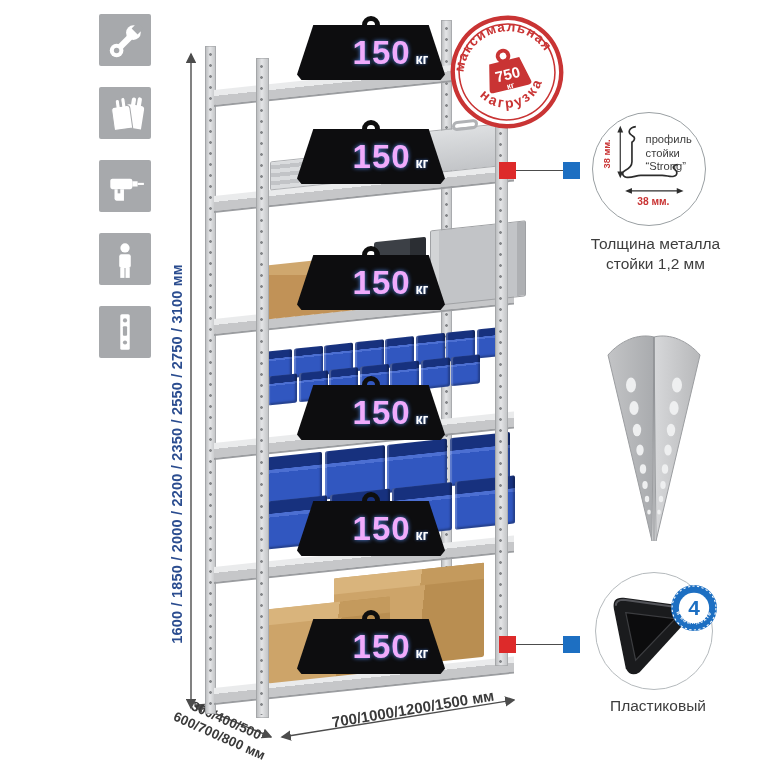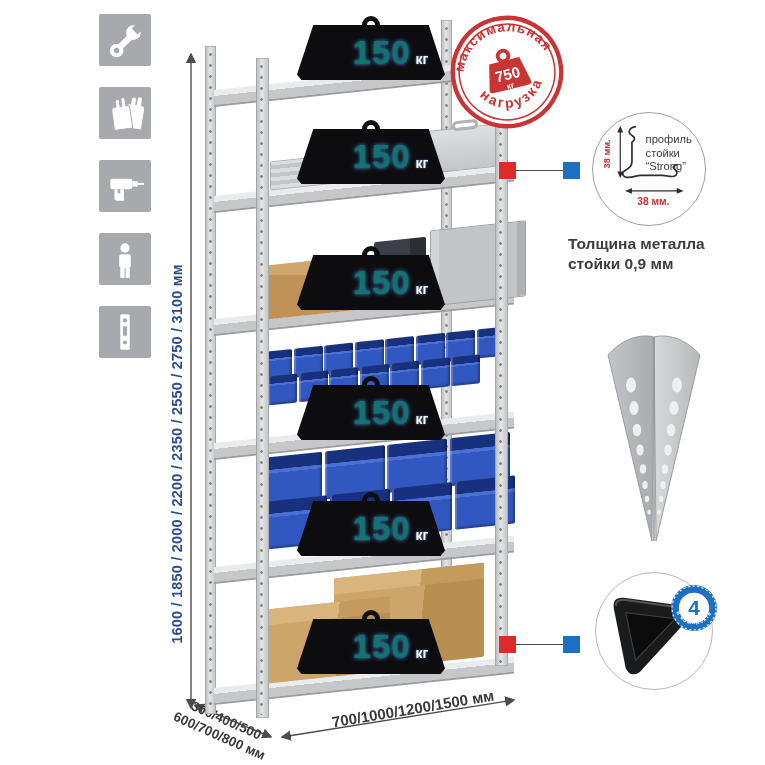--- a/index.html
+++ b/index.html
@@ -53,36 +53,36 @@
   .cbox::before{content:"";position:absolute;left:0;right:0;top:0;height:16px;
     background:linear-gradient(96deg,#d9b47c 0 58%,#c49a5d 58%);}
 
   
   .weight-badge{position:absolute;left:297px;width:148px;height:66px;z-index:30;}
   .wb-ring{position:absolute;top:0;left:50%;margin-left:-9px;width:18px;height:18px;
     border:5.5px solid #0e0e0e;border-radius:50%;box-sizing:border-box;}
   .wb-body{position:absolute;top:9px;left:0;right:0;height:55px;background:#0d0d0f;
     clip-path:polygon(11% 0,89% 0,100% 90%,97% 100%,3% 100%,0 90%);
     display:flex;align-items:center;justify-content:center;gap:5px;}
-  .wb-val{font-size:33px;font-weight:bold;color:#0f766e;letter-spacing:1px;
+  .wb-val{font-size:33px;font-weight:bold;color:#f0abfc;letter-spacing:1px;
     text-shadow:0 0 4px rgba(90,150,255,.9);margin-left:39px;}
   .wb-unit{font-size:14px;font-weight:bold;color:#fff;margin-top:12px;
     text-shadow:0 0 3px rgba(90,150,255,.8);}
 
   
   .stamp{position:absolute;left:449px;top:14px;width:116px;height:116px;transform:rotate(-14deg);z-index:40;}
 
   
   .conn-line{position:absolute;height:0;border-top:1.6px solid #4c4c4c;z-index:34;}
   .sq{position:absolute;width:17px;height:17px;z-index:35;}
   .sq.red{background:#dd2a2a;} .sq.blue{background:#1d6fc2;}
 
   
   .detail-circle{position:absolute;border-radius:50%;background:#fff;box-sizing:border-box;}
-  .caption{position:absolute;font-size:15.5px;font-weight:bold;color:#3d3d3d;line-height:1.32;}
+  .caption{position:absolute;text-align:center;font-size:15.5px;font-weight:normal;color:#3d3d3d;line-height:1.32;}
 
   .foot-badge{position:absolute;left:670px;top:584px;z-index:12;}
 </style>
 </head>
 <body>
 
 <svg width="0" height="0" style="position:absolute">
   <defs>
     <marker id="arrowhead" viewBox="0 0 10 10" refX="8.5" refY="5" markerWidth="7.5" markerHeight="7.5" orient="auto-start-reverse">
       <path d="M0,0 L10,5 L0,10 z" fill="#4c4c4c"></path>
@@ -278,21 +278,21 @@
       <path d="M93,80 l-7,-3 v6 z" fill="#2c2c2c"></path>
     <text transform="rotate(-90 17 42)" x="17" y="42" text-anchor="middle" font-size="9.5" font-weight="bold" fill="#c93434">38 мм.</text>
     <text x="62" y="94" text-anchor="middle" font-size="10.5" font-weight="bold" fill="#c93434">38 мм.</text>
     <text x="54" y="31" font-size="11.5" fill="#3c3c3c">профиль</text>
     <text x="54" y="45" font-size="11.5" fill="#3c3c3c">стойки</text>
     <text x="54" y="59" font-size="11.5" fill="#3c3c3c">“Strong”</text>
   </svg>
 </div>
 <div class="caption" style="left:568px;top:234px;width:175px">
   <div>Толщина металла</div>
-  <div>стойки 0,9 мм</div>
+  <div>стойки 1,2 мм</div>
 </div>
 
 <svg class="abs" style="left:598px;top:323px" width="110" height="230" viewBox="0 0 110 230">
   <defs>
     <linearGradient id="gL" x1="0" y1="0" x2="1" y2="0">
       <stop offset="0" stop-color="#c3c4c6"></stop>
         <stop offset="1" stop-color="#a9abae"></stop>
     </linearGradient>
     <linearGradient id="gR" x1="0" y1="0" x2="1" y2="0">
       <stop offset="0" stop-color="#d7d8da"></stop>
@@ -337,20 +337,21 @@
     <defs>
         <path id="fbArc" d="M 5.5,25 A 18,18 0 0 0 40.5,25"></path>
       </defs>
     <text x="23" y="30" text-anchor="middle" font-size="20" font-weight="bold" fill="#1d6fc2">4</text>
     <text font-size="5.4" font-weight="bold" fill="#fff" letter-spacing="1">
       <textPath href="#fbArc" startOffset="50%" text-anchor="middle">в комплекте</textPath>
     </text>
   </svg>
 </div>
 <div class="caption" style="left:578px;top:696px;width:160px">
+  <div>Пластиковый</div>
 </div>
 
 <svg class="abs" style="left:272px;top:690px" width="252" height="56">
   <line x1="10" y1="47" x2="242" y2="10" stroke="#4c4c4c" stroke-width="1.4" marker-start="url(#arrowhead)" marker-end="url(#arrowhead)"></line>
 </svg>
 <div class="width-label">700/1000/1200/1500 мм</div>
 
 <svg class="abs" style="left:188px;top:698px" width="92" height="46">
   <line x1="7" y1="7" x2="83" y2="39" stroke="#4c4c4c" stroke-width="1.4" marker-start="url(#arrowhead)" marker-end="url(#arrowhead)"></line>
 </svg>

